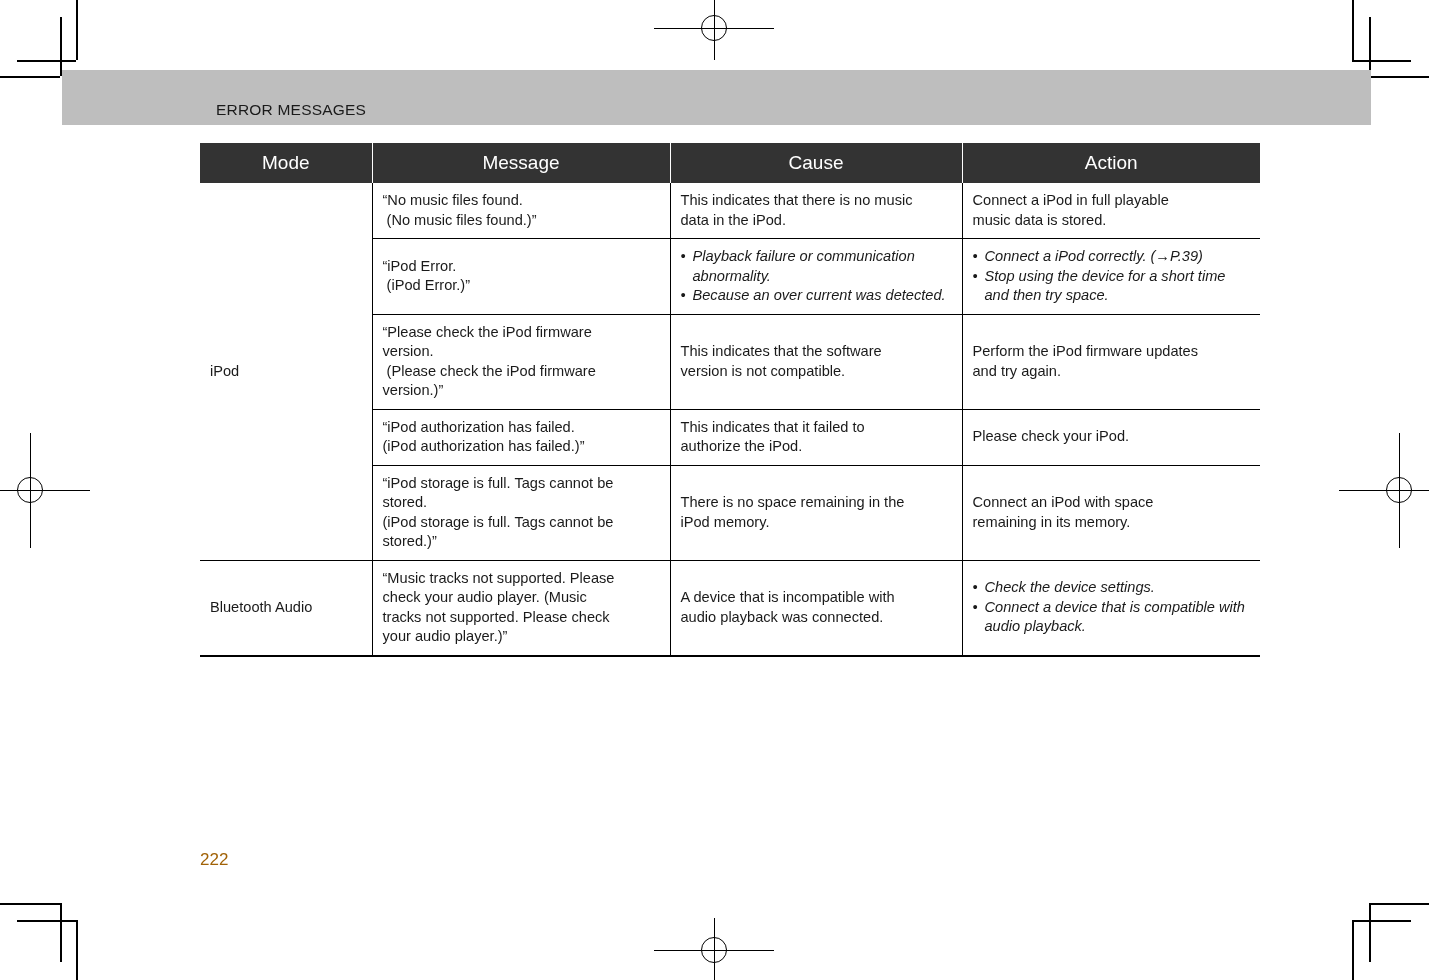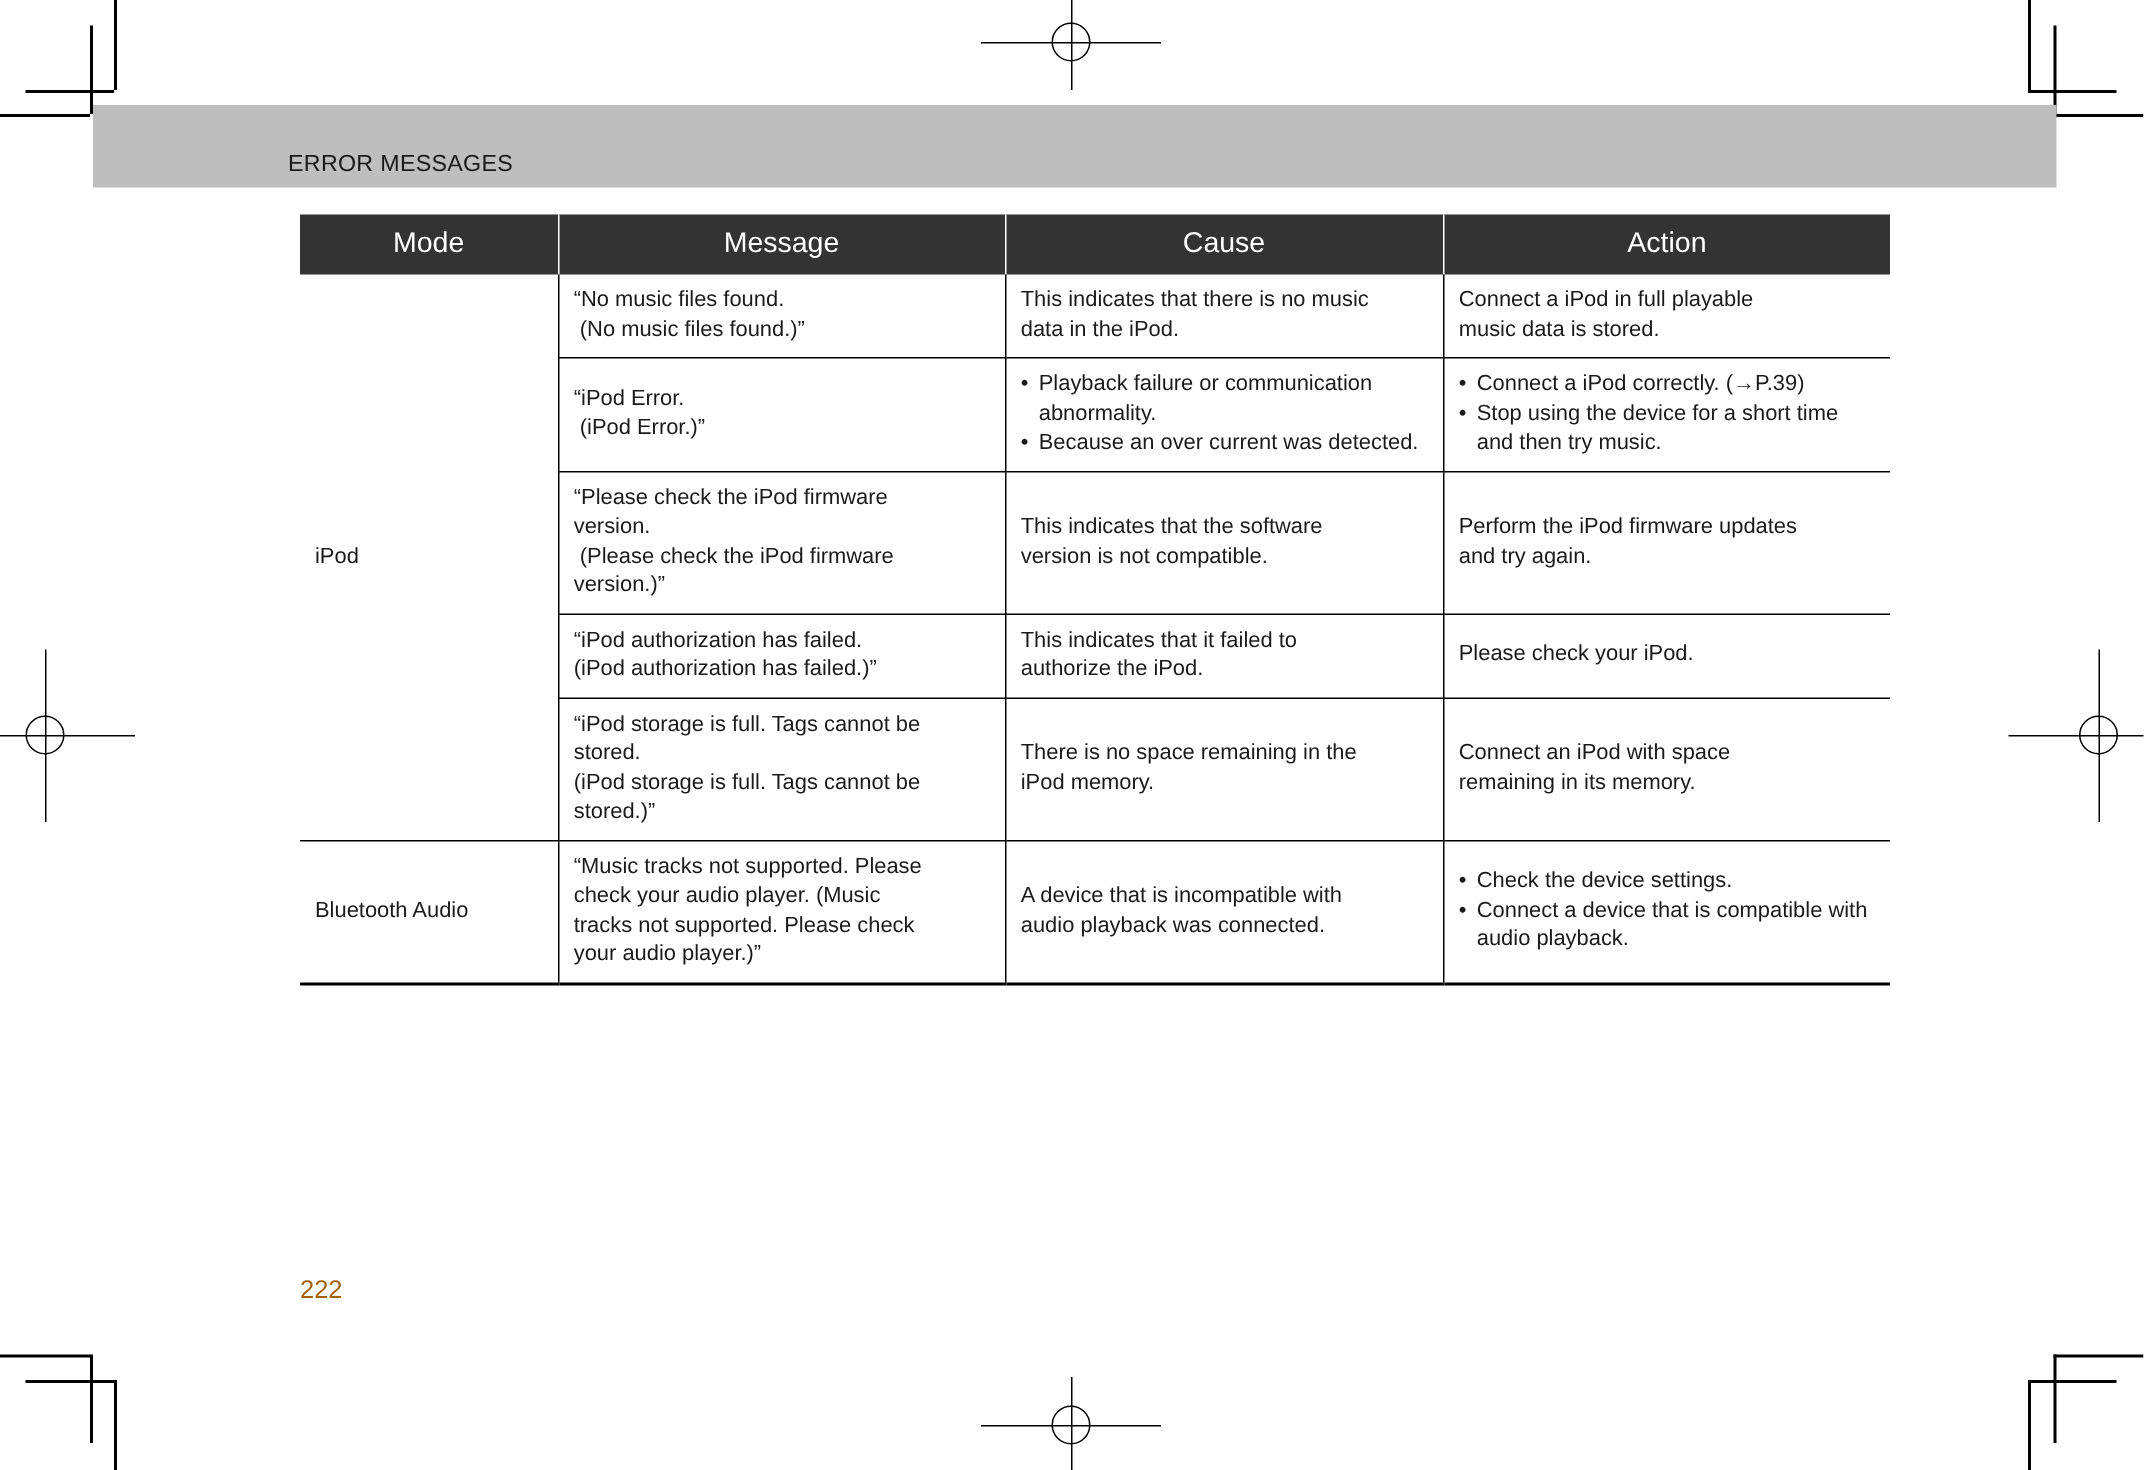--- a/index.html
+++ b/index.html
@@ -60,21 +60,21 @@
   .header-band {
     position: absolute;
     left: 62px;
     top: 70px;
     width: 1309px;
     height: 55px;
     background: #bebebe;
   }
   .header-title {
     position: absolute;
-    left: 192px;
+    left: 216px;
     top: 100px;
     font-size: 15.5px;
     letter-spacing: 0.2px;
     color: #1a1a1a;
     line-height: 20px;
   }
 
   
   .table-wrap {
     position: absolute;
@@ -127,20 +127,21 @@
 
   ul.bul {
     margin: 0;
     padding: 0;
     list-style: none;
   }
   ul.bul li {
     position: relative;
     padding-left: 12px;
     line-height: 19.5px;
+    font-style: italic;
   }
   ul.bul li::before {
     content: "•";
     position: absolute;
     left: 0;
     top: 0;
   }
 
   
   .page-number {
@@ -240,21 +241,21 @@
           </td>
           <td>
             <ul class="bul">
               <li>Playback failure or communication abnormality.</li>
               <li>Because an over current was detected.</li>
             </ul>
           </td>
           <td>
             <ul class="bul">
               <li>Connect a iPod correctly. (→P.39)</li>
-              <li>Stop using the device for a short time and then try music.</li>
+              <li>Stop using the device for a short time and then try space.</li>
             </ul>
           </td>
         </tr>
         <tr>
           <td>
             <span class="msg-line">“Please check the iPod firmware</span>
             <span class="msg-line">version.</span>
             <span class="msg-line"> (Please check the iPod firmware</span>
             <span class="msg-line">version.)”</span>
           </td>

